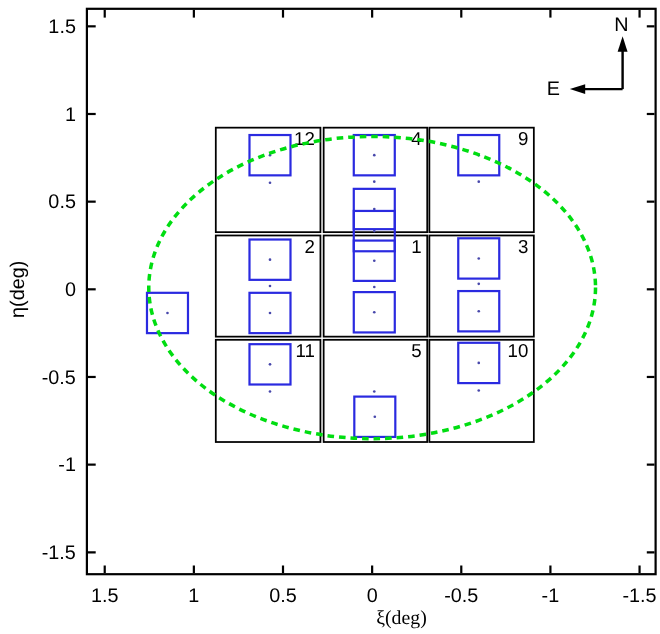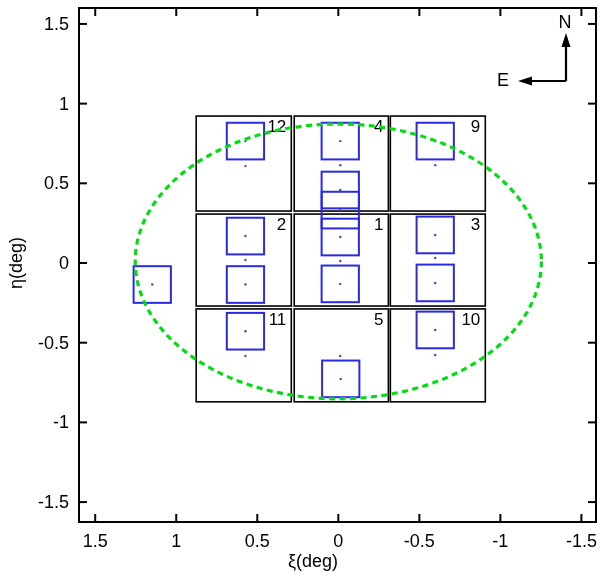--- a/index.html
+++ b/index.html
@@ -7,21 +7,21 @@
     position:relative; width:600px; height:576px; background:#ffffff;
     font-family:"Liberation Sans", sans-serif; overflow:hidden;
   }
   .stage svg { position:absolute; left:0; top:0; }
   svg text { font-family:"Liberation Sans", sans-serif; fill:#000; }
   .axis-title { position:absolute; color:#000; font-size:18px; line-height:18px; }
   #y-title {
     left:-13px; top:254px; width:58px; height:18px; text-align:center;
     transform:rotate(-90deg); transform-origin:center;
   }
-  #x-title { left:288px; top:552px; width:100px; text-align:left; }
+  #x-title { left:288px; top:552px; width:100px; text-align:right;font-family:Liberation Serif, serif; }
   .compass-label { position:absolute; color:#000; font-size:18px; line-height:18px; }
   #n-label { left:555px; top:13px; width:20px; text-align:center; }
   #e-label { left:493px; top:71px; width:20px; text-align:center; }
 </style>
 </head>
 <body>
 
 <div class="stage">
   <svg id="plot-svg" width="600" height="576" viewBox="0 0 600 576">
       <rect x="196.1758620689655" y="116.05953488372093" width="95.13448275862066" height="94.99038759689923" fill="none" stroke="#000000" stroke-width="1.6"></rect>

